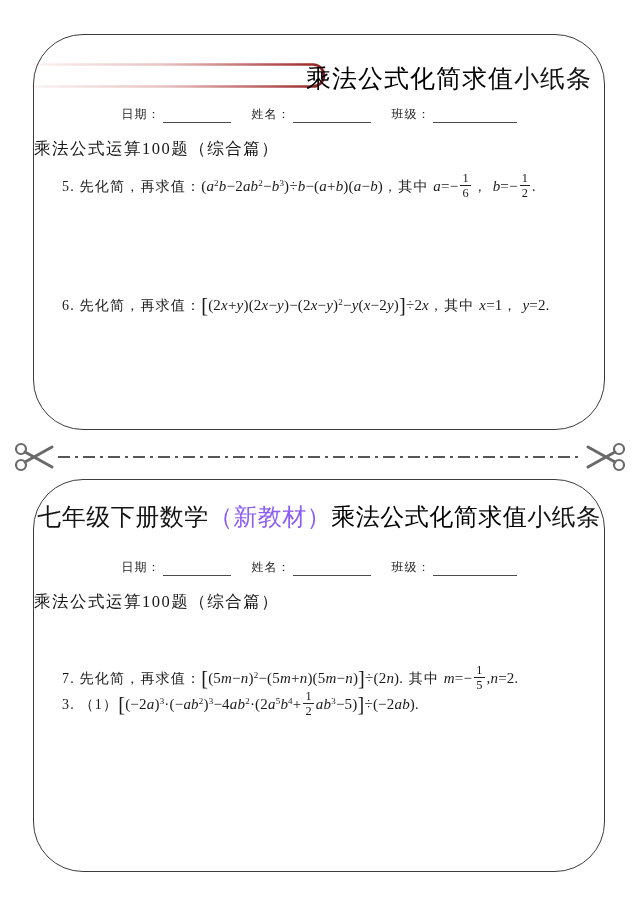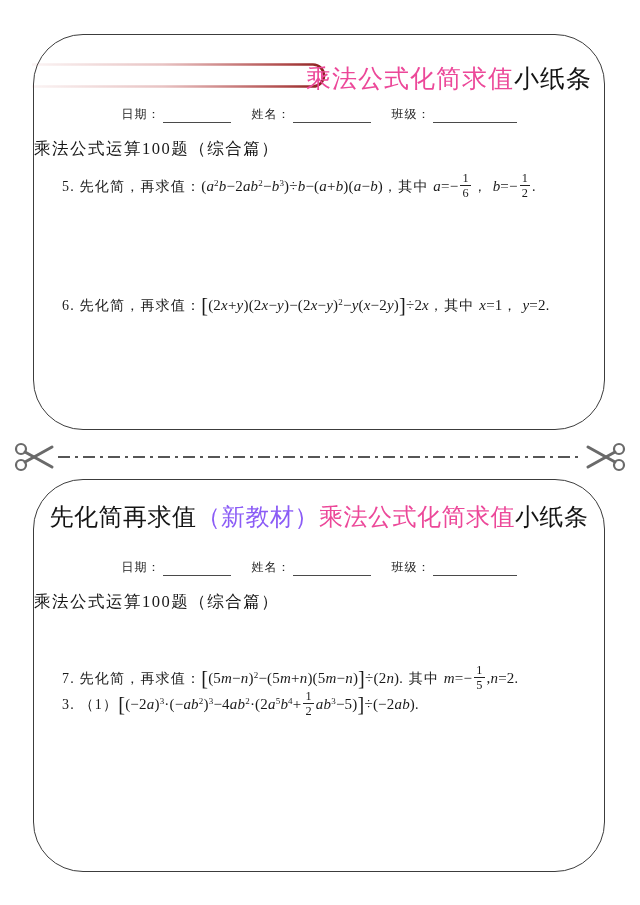--- a/index.html
+++ b/index.html
@@ -28,21 +28,21 @@
   .title1 {
     position: absolute; top: 27px; right: 12px;
     font-size: 25px; letter-spacing: 1px; white-space: nowrap;
     font-weight: 500;
   }
   .title2 {
     position: absolute; top: 21px; left: 0; width: 100%;
     text-align: center; font-size: 24px; letter-spacing: 0.5px;
     white-space: nowrap; font-weight: 500;
   }
-  .t-blue { color: #ec4899; margin-top: 36px; }
+  .t-blue { color: #000000; margin-top: 36px; }
   .t-red { color: #8b5cf6; }
   .t-black { color: #141414; }
 
   
   .fields {
     position: absolute; left: 0; width: 100%;
     display: flex; justify-content: center; gap: 21px;
     font-size: 12px; color: #222; letter-spacing: 1px;
   }
   #card1 .fields { top: 71px; }
@@ -140,21 +140,21 @@
     <circle cx="7" cy="9" r="5" fill="#fff" stroke="#6a6a6a" stroke-width="2.2"></circle>
     <circle cx="7" cy="25" r="5" fill="#fff" stroke="#6a6a6a" stroke-width="2.2"></circle>
     <path d="M11 12 L38 27" stroke="#6a6a6a" stroke-width="3" stroke-linecap="round" fill="none"></path>
     <path d="M11 22 L38 7" stroke="#6a6a6a" stroke-width="3" stroke-linecap="round" fill="none"></path>
   </svg>
 </div>
 
 <div class="card" id="card2">
 
   <div class="title2">
-    <span class="t-black">先化简再求值</span><span class="t-red">（新教材）</span><span class="t-blue">乘法公式化简求值</span><span class="t-black">小纸条</span>
+    <span class="t-black">七年级下册数学</span><span class="t-red">（新教材）</span><span class="t-blue">乘法公式化简求值</span><span class="t-black">小纸条</span>
   </div>
 
   <div class="fields">
     <span><span>日期：</span><span class="blank b1"></span></span>
     <span><span>姓名：</span><span class="blank b2"></span></span>
     <span><span>班级：</span><span class="blank b3"></span></span>
   </div>
 
   <div class="heading">乘法公式运算100题（综合篇）</div>
 

